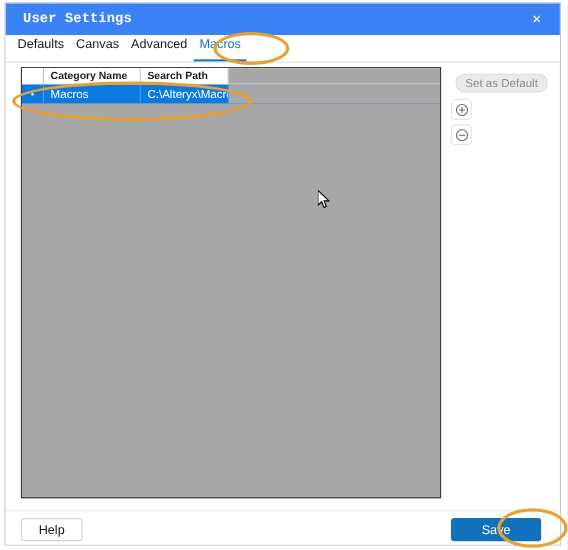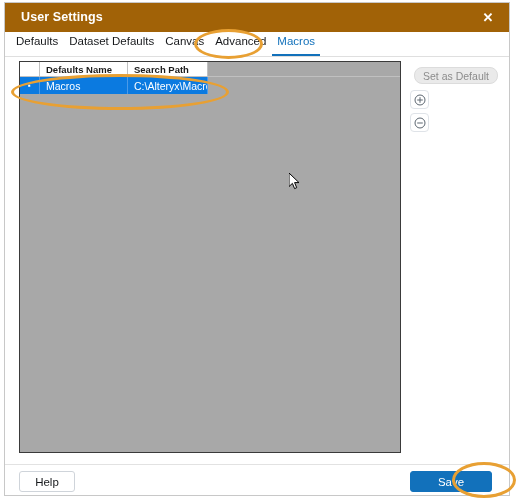--- a/index.html
+++ b/index.html
@@ -26,21 +26,22 @@
     box-sizing: border-box;
     overflow: hidden;
   }
 
   
   #titlebar {
     position: absolute;
     left: 0; top: 0;
     width: 100%;
     height: 29px;
-    background: #a16207;
+    background: #3b82f6;
+    font-family: Liberation Mono, monospace;
   }
   #title-text {
     position: absolute;
     left: 16px;
     top: 7px;
     font-size: 12.5px;
     font-weight: bold;
     color: #ffffff;
     letter-spacing: .1px;
   }
@@ -271,31 +272,30 @@
 
   <div id="titlebar">
     <span id="title-text">User Settings</span>
     <div id="close-btn">
       <span>✕</span>
     </div>
   </div>
 
   <div id="tabstrip">
     <div class="tab">Defaults</div>
-    <div class="tab">Dataset Defaults</div>
     <div class="tab">Canvas</div>
     <div class="tab">Advanced</div>
     <div class="tab selected">Macros</div>
   </div>
   <div id="tabstrip-divider"></div>
 
   <div id="grid-panel">
     <div id="grid-header">
       <div class="hdr-cell selector"></div>
-      <div class="hdr-cell c-name">Defaults Name</div>
+      <div class="hdr-cell c-name">Category Name</div>
       <div class="hdr-cell c-path">Search Path</div>
       <div class="hdr-cell filler"></div>
     </div>
     <div id="grid-row">
       <div class="cell selector">▪</div>
       <div class="cell c-name">Macros</div>
       <div class="cell c-path">C:\Alteryx\Macros</div>
       <div class="cell filler"></div>
     </div>
   </div>

